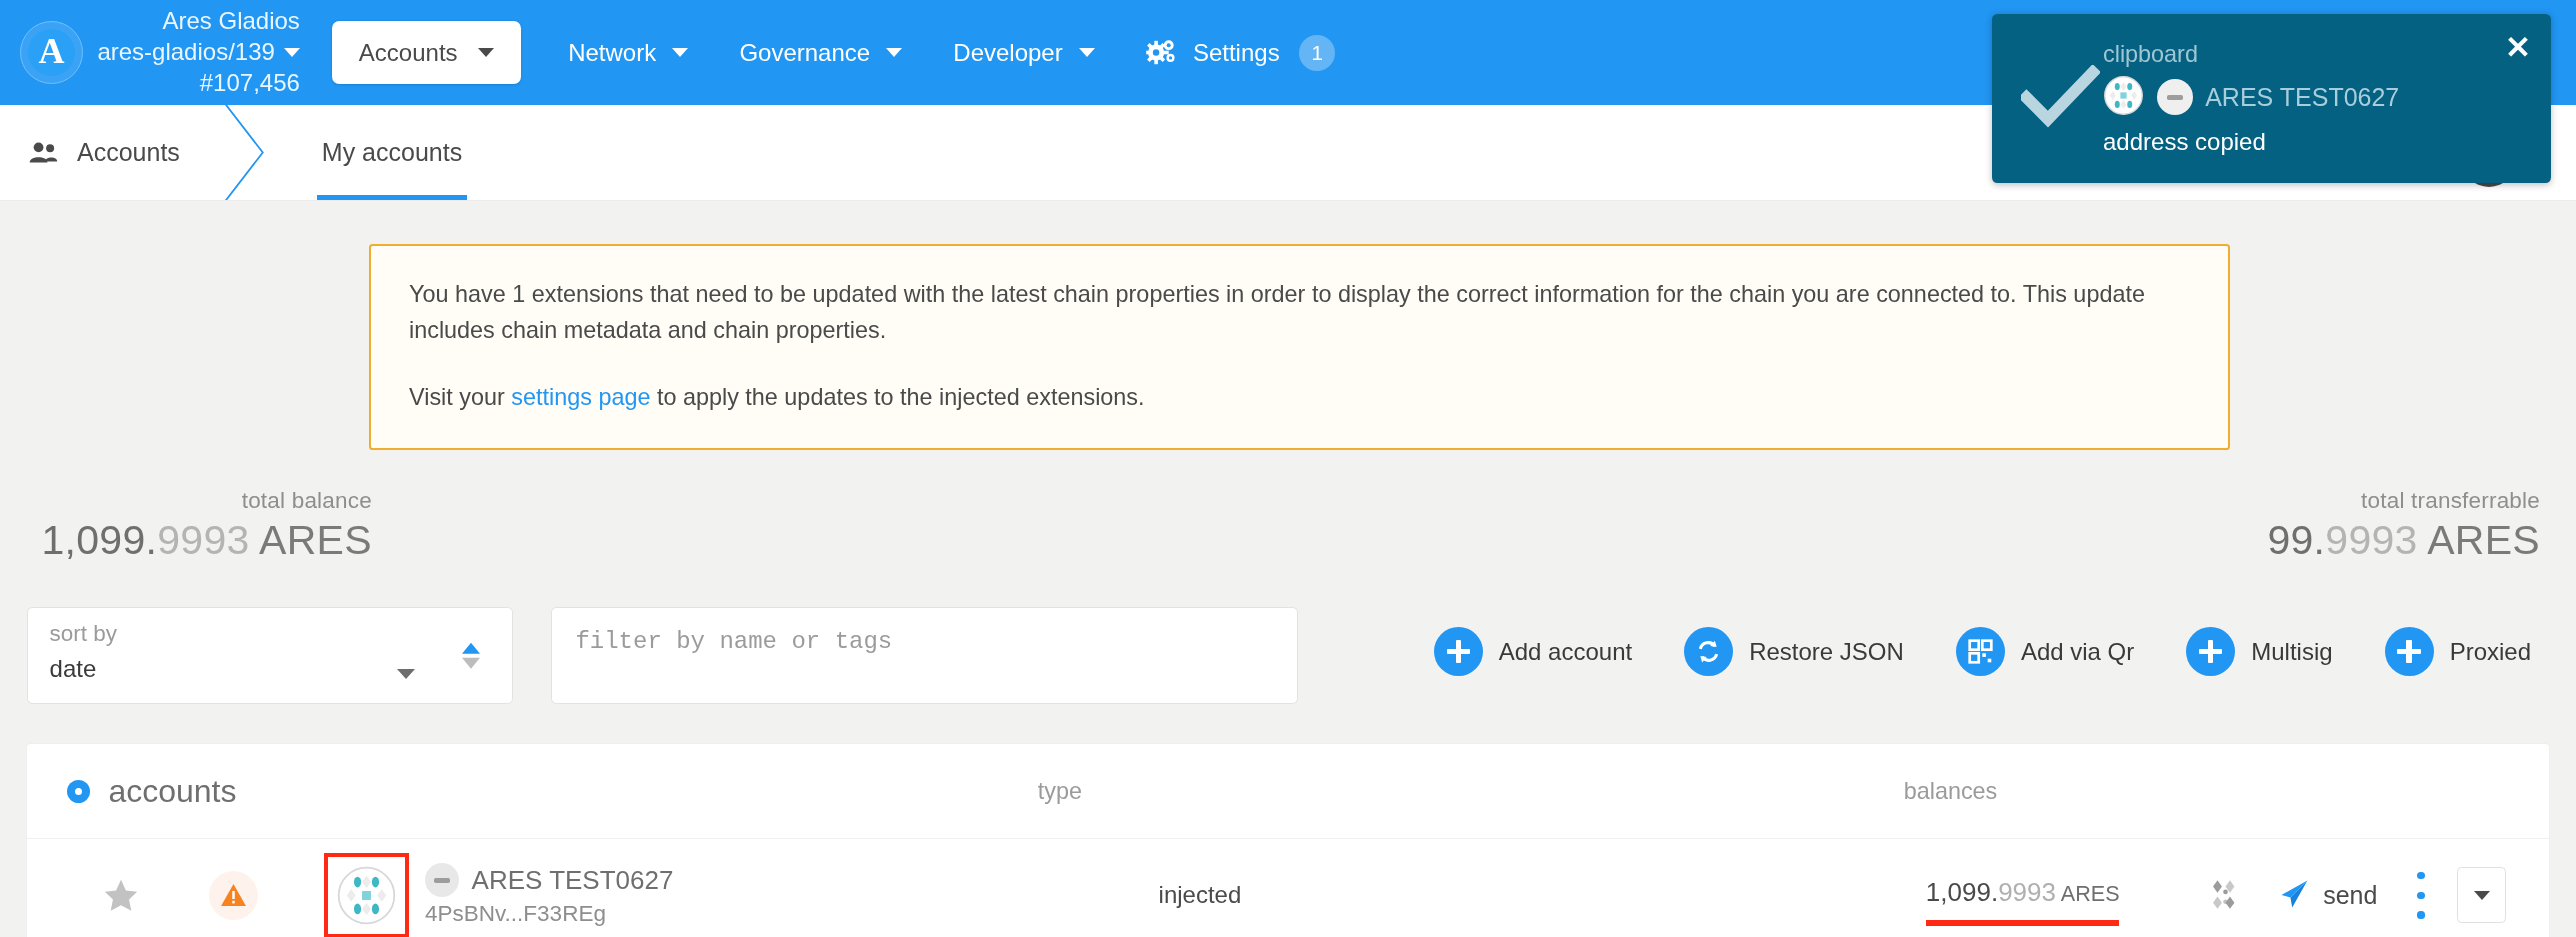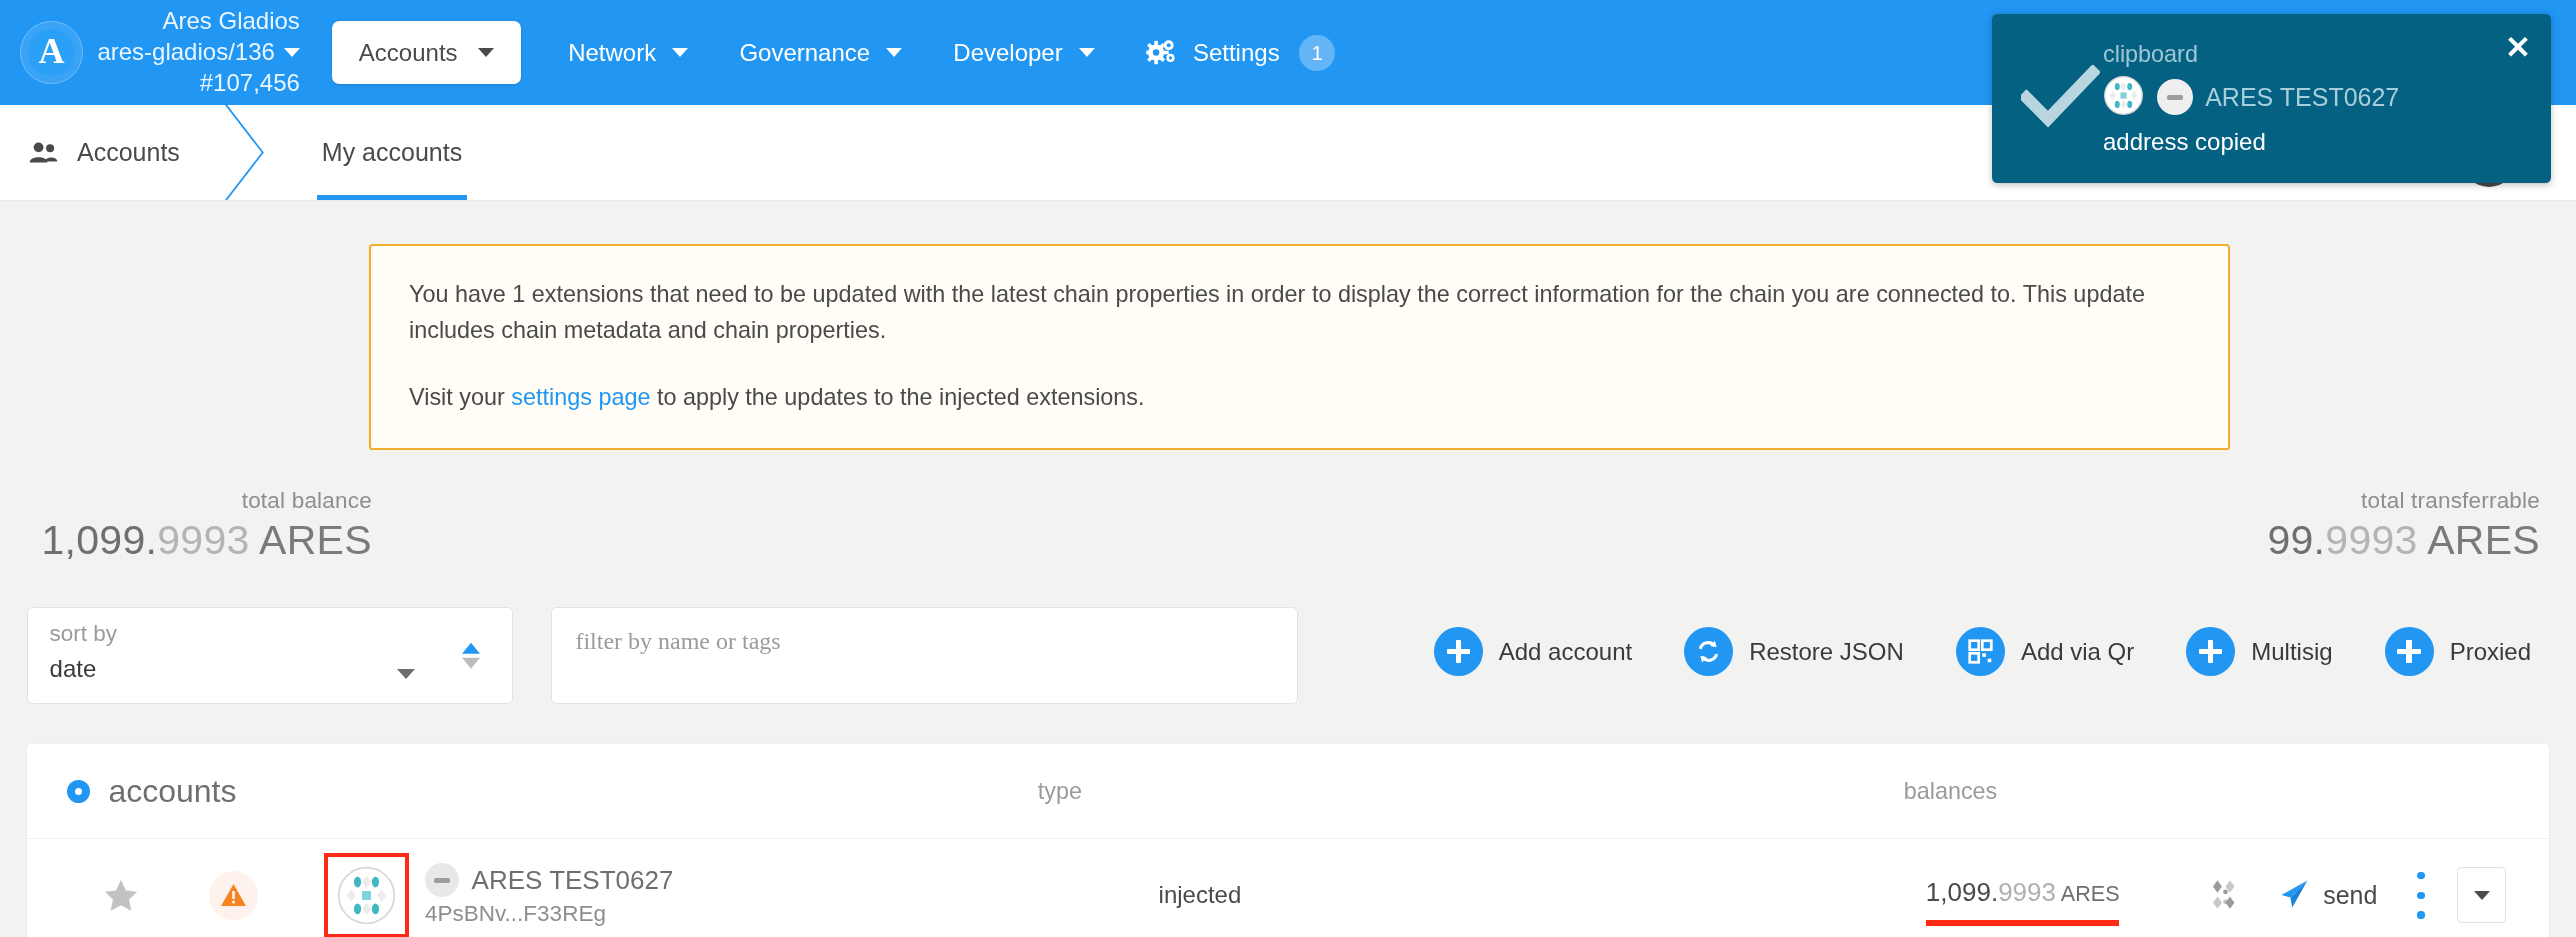--- a/index.html
+++ b/index.html
@@ -203,21 +203,21 @@
     width: 747px; height: 97px;
     background: #fff;
     border: 0.9px solid #e2e2e2;
     border-radius: 5.4px;
     margin-left: 38px;
     padding: 20px 23.4px;
     flex: 0 0 auto;
   }
   .filterbox input {
     width: 100%; border: none; outline: none;
-    font-size: 24px; font-family: Liberation Serif, serif; color: #15803d;
+    font-size: 24px; font-family: Liberation Mono, monospace; color: #15803d;
     background: transparent;
   }
   .filterbox input::placeholder { color: #9b9b9b; }
 
   .actions {
     margin-left: auto;
     display: flex; align-items: center; gap: 0;
     padding-top: 20px; padding-right: 18px;
   }
   .action {
@@ -364,21 +364,21 @@
 
   <div class="chain-logo">
     <div class="inner">
       <span class="glyph">A</span>
     </div>
   </div>
 
   <div class="chain-info">
     <span>Ares Gladios</span>
     <span class="line2">
-      <span>ares-gladios/136</span>
+      <span>ares-gladios/139</span>
       <span class="caret-down"></span>
     </span>
     <span>#107,456</span>
   </div>
 
   <div class="accounts-btn">
     <span>Accounts</span>
     <span class="caret-down dark"></span>
   </div>
 

